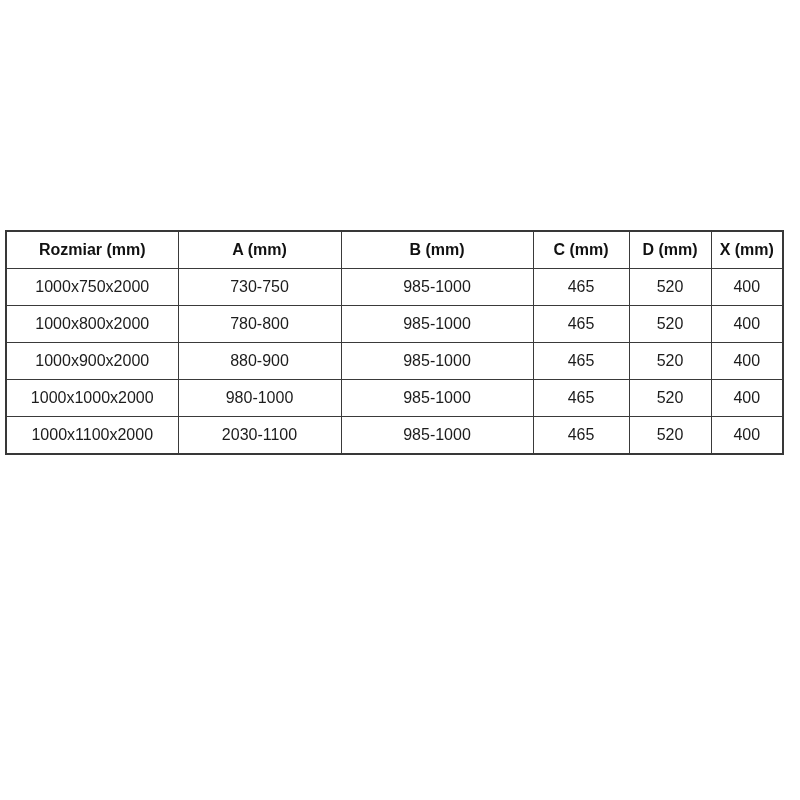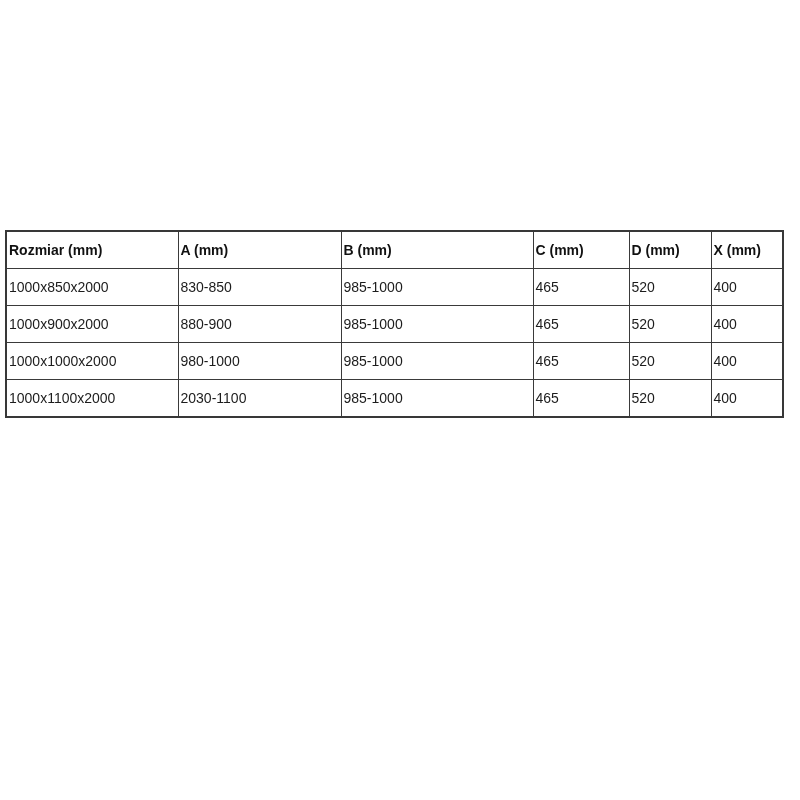--- a/index.html
+++ b/index.html
@@ -23,23 +23,23 @@
     width: 777px;
     border-collapse: collapse;
     table-layout: fixed;
     border: 2px solid #383838;
   }
   table.spec-table th,
   table.spec-table td {
     border: 1px solid #3a3a3a;
     height: 36px;
     padding: 0 2px;
-    text-align: left;
+    text-align: center;
     vertical-align: middle;
-    font-size: 14px;
+    font-size: 16px;
     color: #1c1c1c;
     white-space: nowrap;
     overflow: hidden;
   }
   table.spec-table th {
     font-weight: bold;
     color: #111111;
   }
 </style>
 </head>
@@ -60,22 +60,30 @@
         <th>Rozmiar (mm)</th>
         <th>A (mm)</th>
         <th>B (mm)</th>
         <th>C (mm)</th>
         <th>D (mm)</th>
         <th>X (mm)</th>
       </tr>
     </thead>
     <tbody id="spec-table-body">
         <tr>
-          <td>1000x850x2000</td>
-          <td>830-850</td>
+          <td>1000x750x2000</td>
+          <td>730-750</td>
+          <td>985-1000</td>
+          <td>465</td>
+          <td>520</td>
+          <td>400</td>
+        </tr>
+        <tr>
+          <td>1000x800x2000</td>
+          <td>780-800</td>
           <td>985-1000</td>
           <td>465</td>
           <td>520</td>
           <td>400</td>
         </tr>
         <tr>
           <td>1000x900x2000</td>
           <td>880-900</td>
           <td>985-1000</td>
           <td>465</td>

